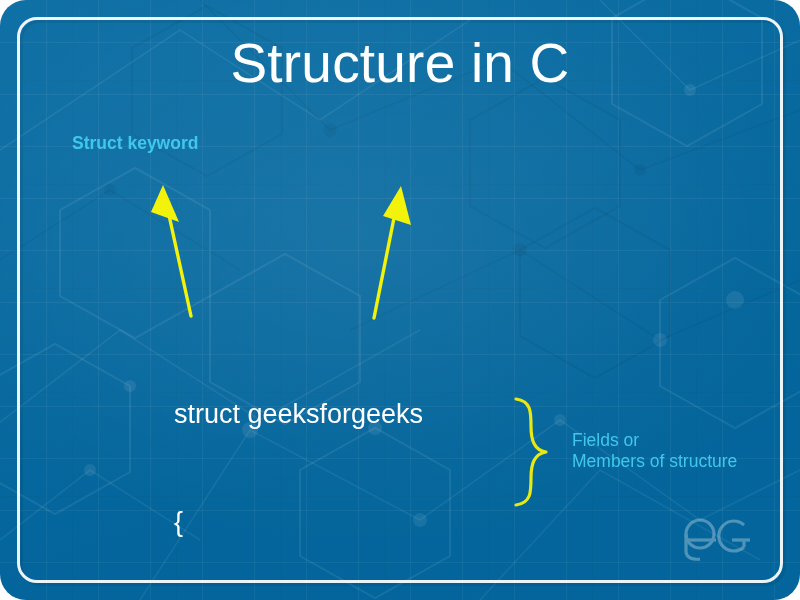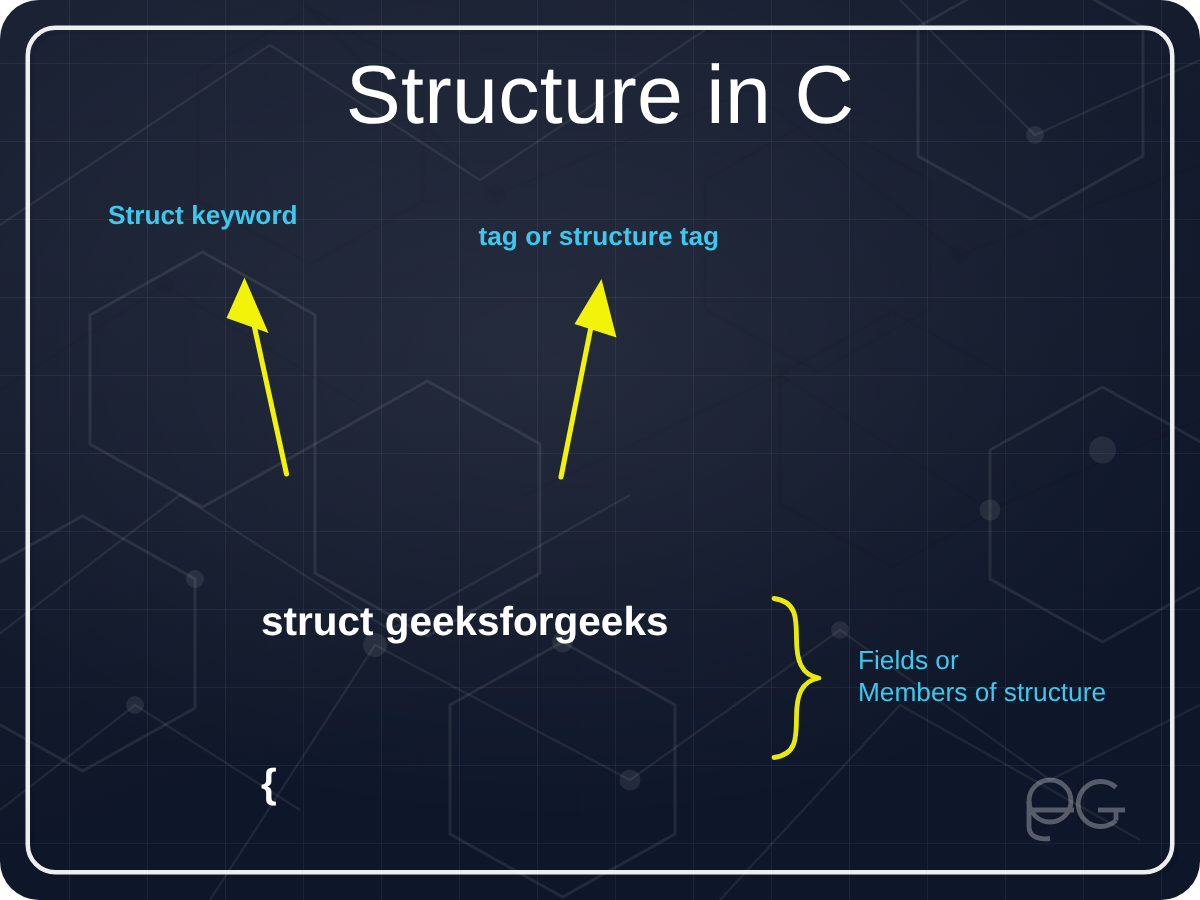--- a/index.html
+++ b/index.html
@@ -14,21 +14,21 @@
     overflow: hidden;
     font-family: "Liberation Sans", sans-serif;
   }
 
   #card {
     position: absolute;
     left: 0; top: 0;
     width: 800px;
     height: 600px;
     border-radius: 26px;
-    background: #0f172a;
+    background: #0369a1;
     overflow: hidden;
   }
 
   
   .bg-grid {
     position: absolute;
     left: 0; top: 0; right: 0; bottom: 0;
     background-image:
       linear-gradient(to right, rgba(255,255,255,0.055) 1px, transparent 1px),
       linear-gradient(to bottom, rgba(255,255,255,0.055) 1px, transparent 1px);
@@ -112,21 +112,21 @@
   #code {
     position: absolute;
     left: 174px;
     top: 324px;
     color: #ffffff;
     font-size: 27px;
     font-weight: 300;
     line-height: 36px;
     white-space: pre;
   }
-  .code-line { display: block; font-weight: bold; }
+  .code-line { display: block; }
 
   
   #logo {
     position: absolute;
     right: 42px;
     bottom: 38px;
     width: 86px;
     height: 52px;
     opacity: 0.30;
   }
@@ -187,21 +187,20 @@
 
   <div class="bg-sheen"></div>
 
   <div class="inner-frame-shadow"></div>
   <div class="inner-frame"></div>
 
   <div id="title">Structure in C</div>
 
   <div class="callout" id="label-struct-keyword">Struct keyword</div>
 
-  <div class="callout" id="label-structure-tag">tag or structure tag</div>
 
   <svg class="bg-svg" viewBox="0 0 800 600" xmlns="http://www.w3.org/2000/svg">
     <g>
       <line x1="191" y1="316" x2="167" y2="206" stroke="#f2f20a" stroke-width="3.4" stroke-linecap="round"></line>
       <polygon points="163,185 179,222 151,212" fill="#f2f20a"></polygon>
     </g>
     <g>
       <line x1="374" y1="318" x2="396" y2="208" stroke="#f2f20a" stroke-width="3.4" stroke-linecap="round"></line>
       <polygon points="401,186 411,225 383,216" fill="#f2f20a"></polygon>
     </g>

